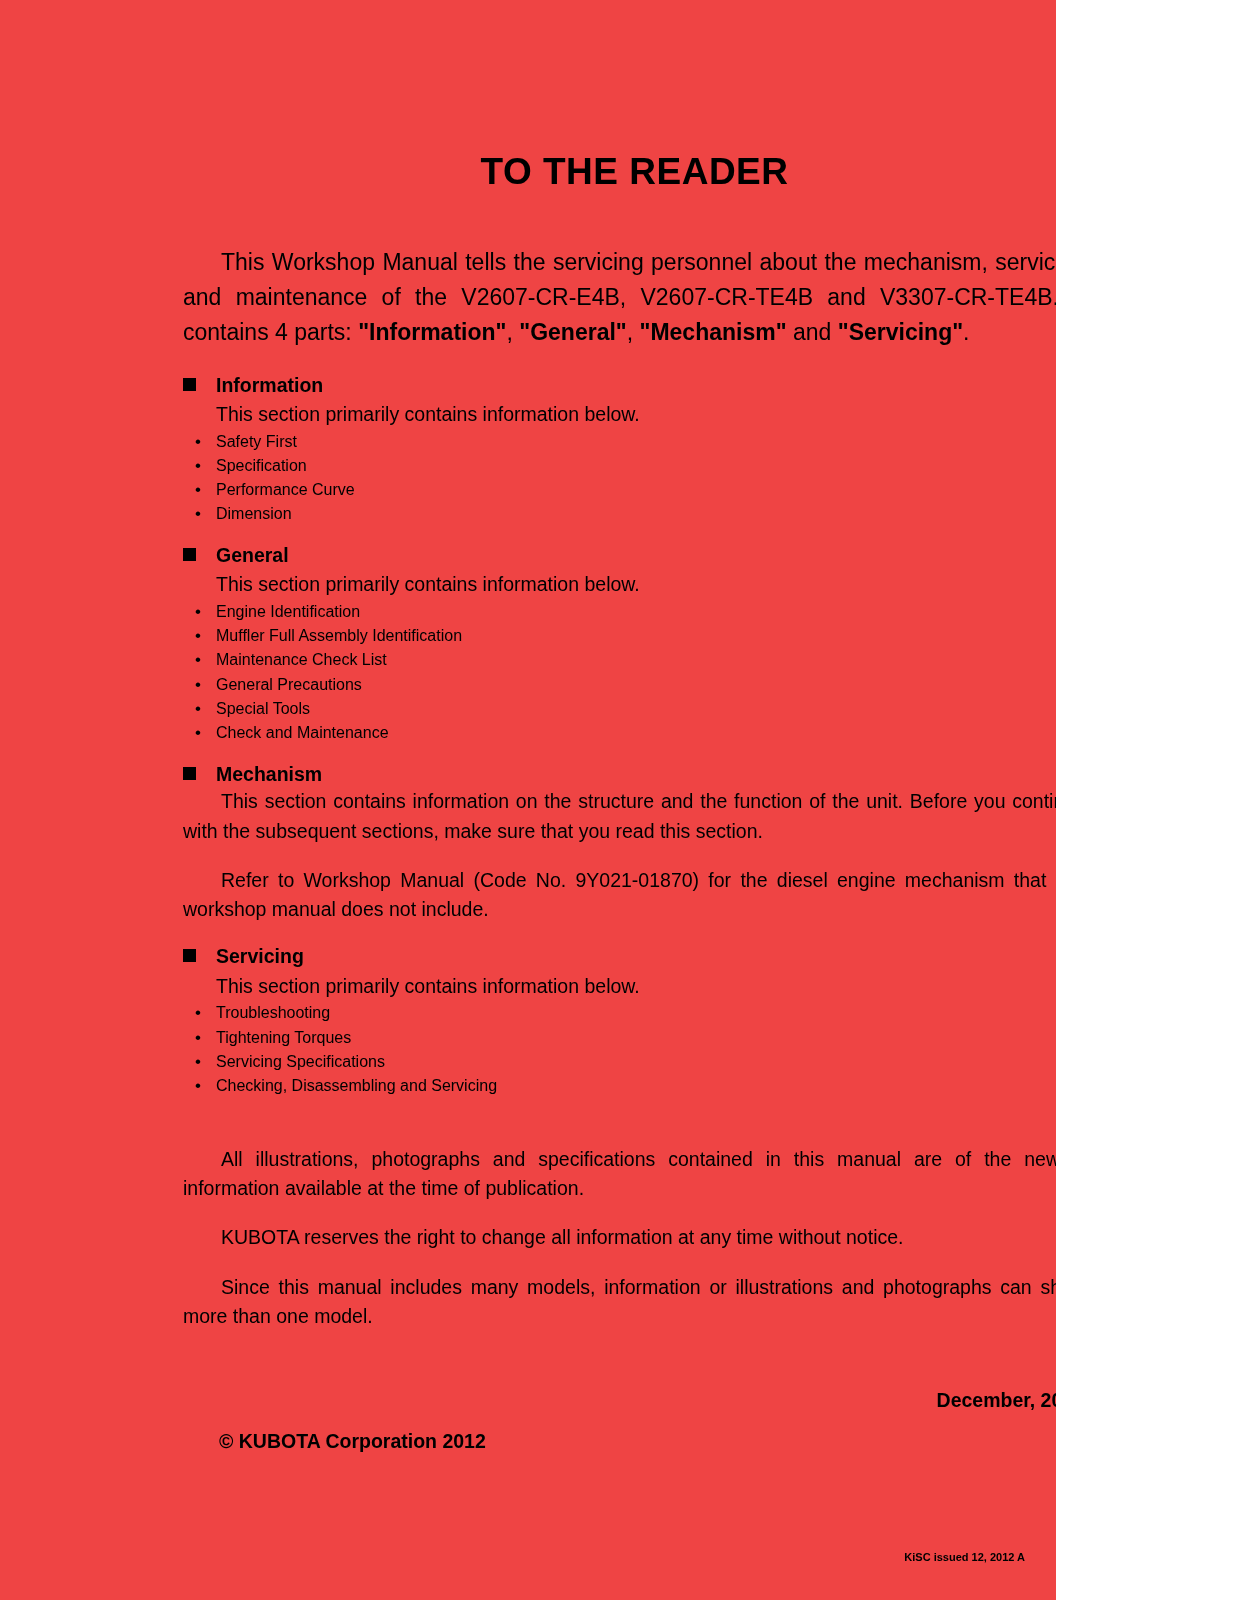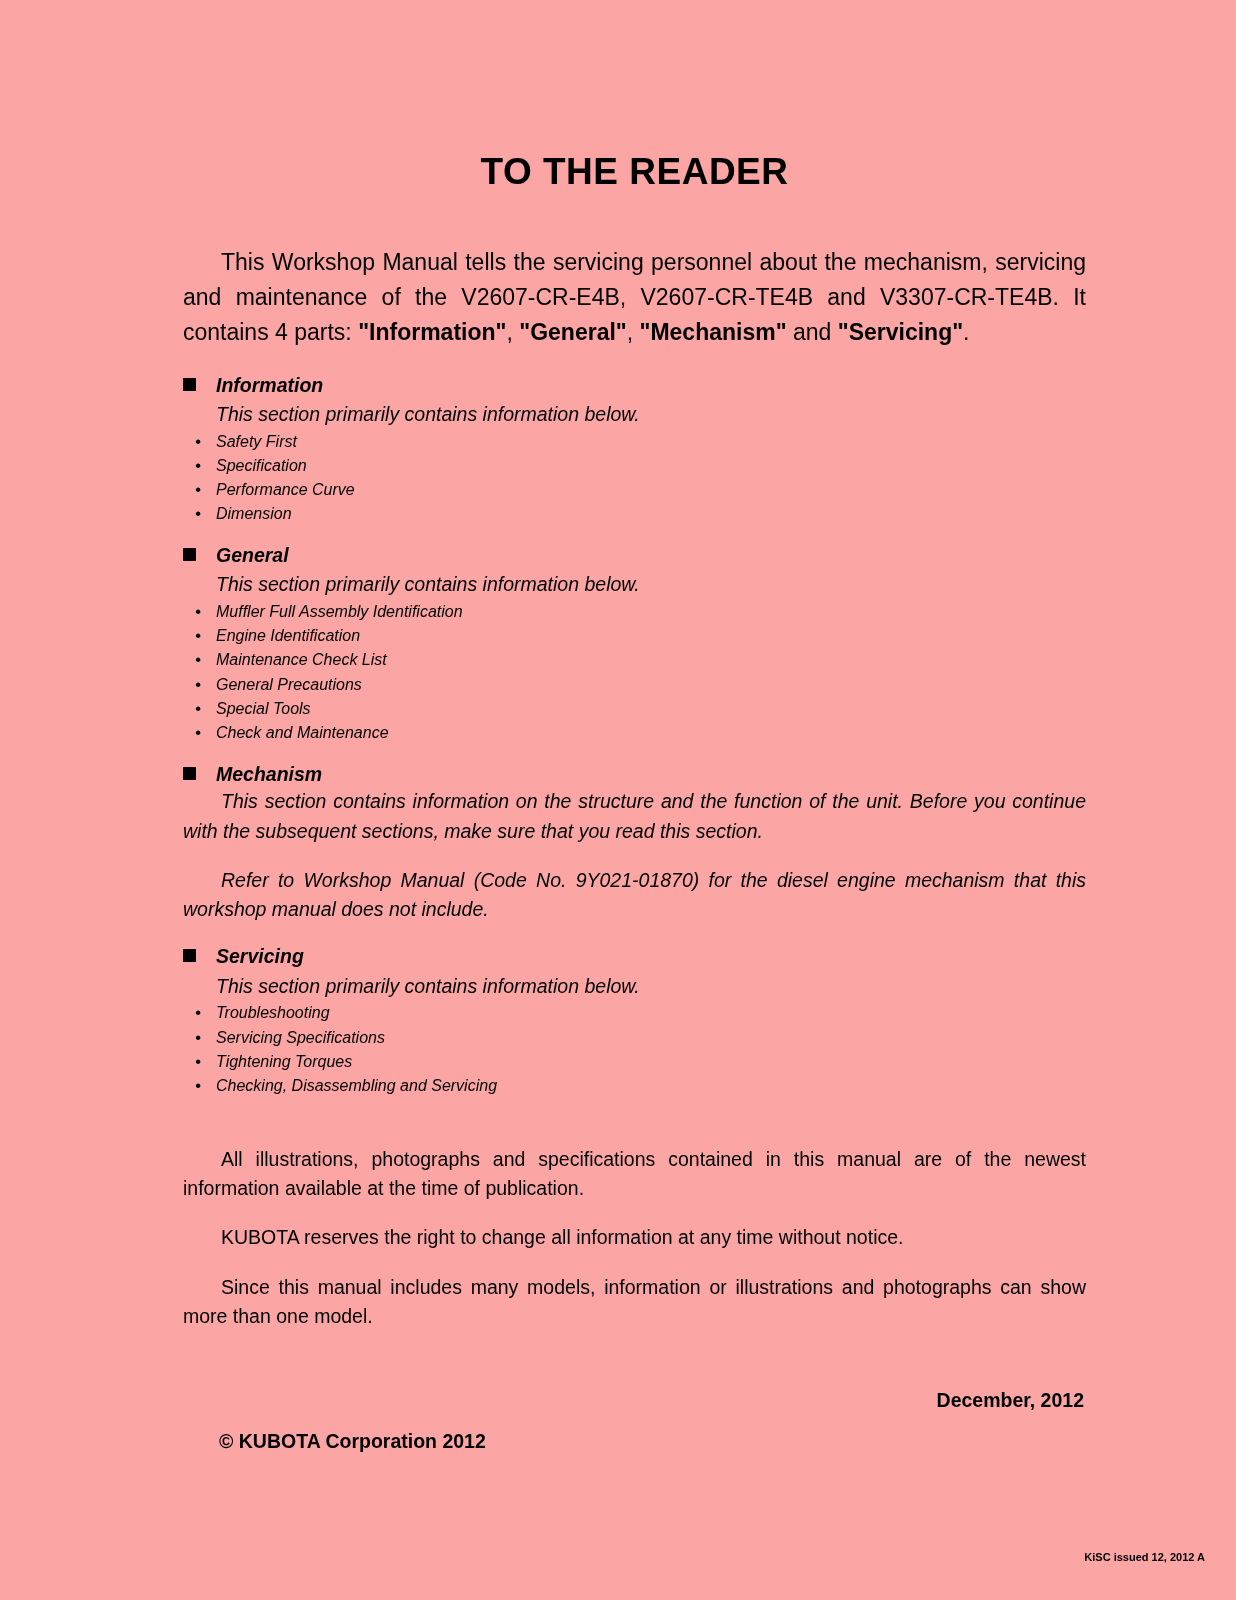--- a/index.html
+++ b/index.html
@@ -6,23 +6,23 @@
     margin: 0;
     padding: 0;
     background: #ffffff;
   }
   body {
     font-family: "Liberation Sans", sans-serif;
     color: #000000;
   }
   .page {
     position: relative;
-    width: 1236px;
+    width: 1056px;
     height: 1600px;
-    background: #fca5a5;
+    background: #ef4444;
     overflow: hidden;
   }
   .content {
     position: absolute;
     left: 183px;
     top: 0;
     width: 903px;
   }
 
   
@@ -43,21 +43,20 @@
     line-height: 1.52;
     text-align: justify;
     text-justify: inter-word;
     text-indent: 38px;
   }
   .intro b { font-weight: bold; }
 
   
   .section {
     margin-top: 16px;
-    font-style: italic;
   }
   .section-head {
     display: flex;
     align-items: baseline;
     font-size: 19.5px;
     font-weight: bold;
     line-height: 1.3;
   }
   .sq-bullet {
     display: inline-block;
@@ -158,22 +157,22 @@
       </ul>
     </div>
 
     <div class="section">
       <div class="section-head">
         <span class="sq-bullet"></span>
         <span>General</span>
       </div>
       <div class="section-sub">This section primarily contains information below.</div>
       <ul class="bullet-list">
+        <li>Engine Identification</li>
         <li>Muffler Full Assembly Identification</li>
-        <li>Engine Identification</li>
         <li>Maintenance Check List</li>
         <li>General Precautions</li>
         <li>Special Tools</li>
         <li>Check and Maintenance</li>
       </ul>
     </div>
 
     <div class="section">
       <div class="section-head">
         <span class="sq-bullet"></span>
@@ -184,22 +183,22 @@
     </div>
 
     <div class="section">
       <div class="section-head">
         <span class="sq-bullet"></span>
         <span>Servicing</span>
       </div>
       <div class="section-sub">This section primarily contains information below.</div>
       <ul class="bullet-list">
         <li>Troubleshooting</li>
+        <li>Tightening Torques</li>
         <li>Servicing Specifications</li>
-        <li>Tightening Torques</li>
         <li>Checking, Disassembling and Servicing</li>
       </ul>
     </div>
 
     <div class="closing">
       <p class="para para-tight">All illustrations, photographs and specifications contained in this manual are of the newest information available at the time of publication.</p>
       <p class="para">KUBOTA reserves the right to change all information at any time without notice.</p>
       <p class="para">Since this manual includes many models, information or illustrations and photographs can show more than one model.</p>
     </div>
 

